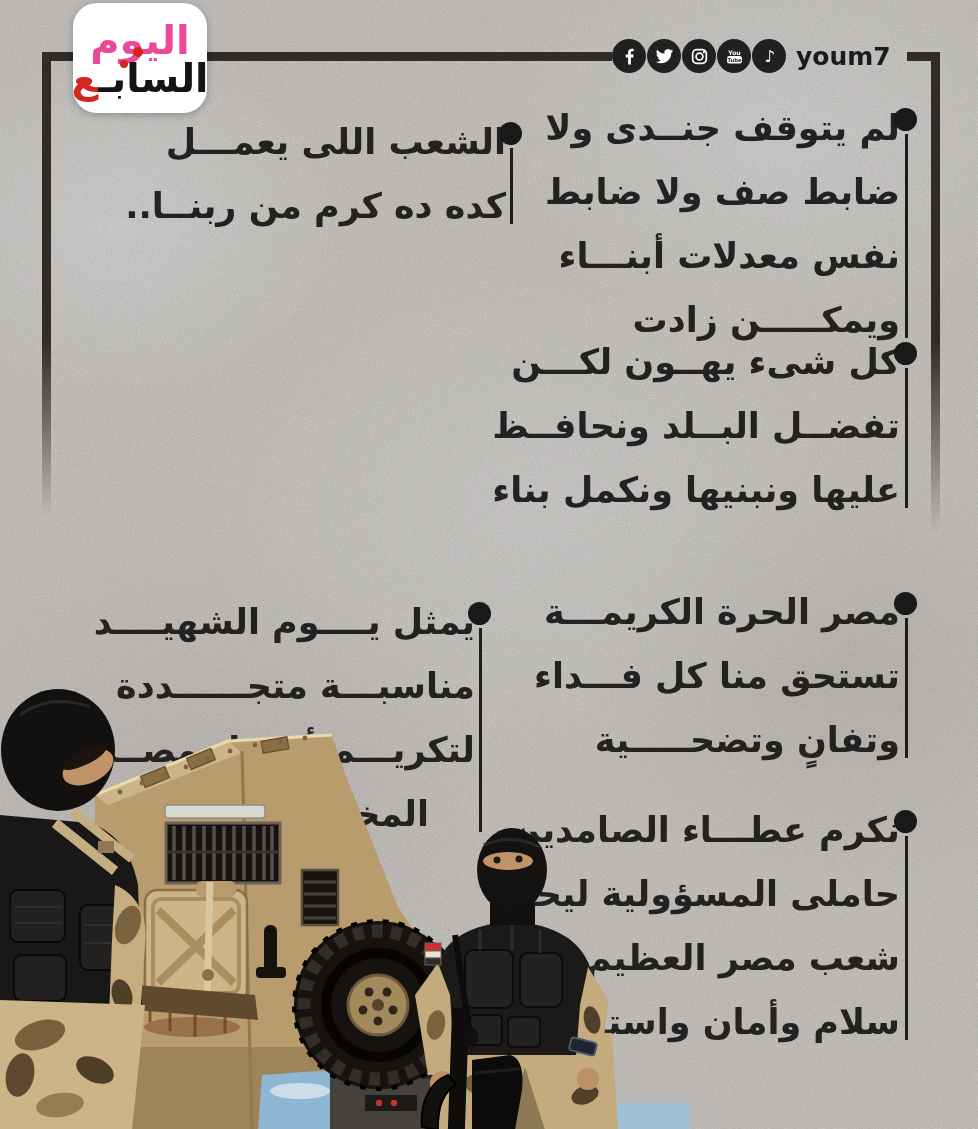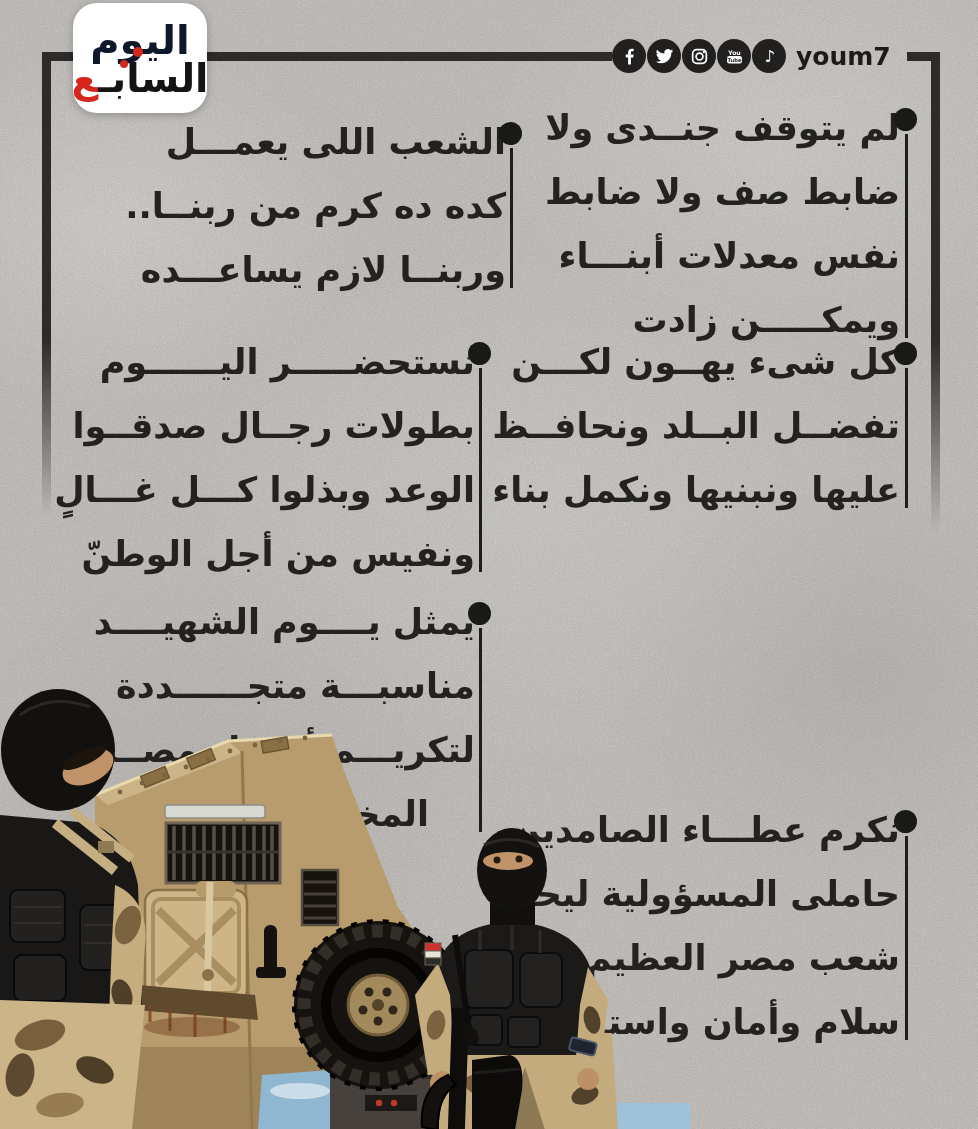--- a/index.html
+++ b/index.html
@@ -26,21 +26,21 @@
     background:linear-gradient(#2e2b29 62%,rgba(46,43,41,0));}
   .frame-right{left:931px;top:52px;width:9px;height:480px;
     background:linear-gradient(#2e2b29 60%,rgba(46,43,41,0));}
   
   .logo{
     position:absolute;left:73px;top:3px;width:134px;height:110px;z-index:6;
     background:#fff;border-radius:24px;box-shadow:0 2px 8px rgba(0,0,0,.25);
     display:flex;flex-direction:column;align-items:center;justify-content:center;
     direction:rtl;
   }
-  .logo-l1{font-size:40px;font-weight:bold;color:#0f172a;line-height:42px;}
+  .logo-l1{font-size:40px;font-weight:bold;color:#ec4899;line-height:42px;}
   .logo-l2{font-size:39px;font-weight:bold;color:#161413;line-height:36px;}
   .logo-red{color:#d5261d;}
   .logo-dot{position:absolute;border-radius:50%;background:#d5261d;}
   .logo-dot.a{width:10px;height:10px;left:60px;top:44px;}
   .logo-dot.b{width:8px;height:8px;left:47px;top:57px;}
   
   .social{position:absolute;left:612px;top:37px;height:38px;z-index:3;
     display:flex;align-items:center;}
   .sicon{width:34px;height:34px;border-radius:50%;background:#22201f;
     display:flex;align-items:center;justify-content:center;margin-right:1px;flex:0 0 auto;}
@@ -133,43 +133,41 @@
     <div class="qline">نفس معدلات أبنـــاء</div>
     <div class="qline">ويمكـــــن زادت</div>
   </div>
   <div class="quote q-r q-r2">
     <span class="qdot"></span>
       <span class="qvline"></span>
     <div class="qline">كل شىء يهــون لكـــن</div>
     <div class="qline">تفضــل البــلد ونحافــظ</div>
     <div class="qline">عليها ونبنيها ونكمل بناء</div>
   </div>
+  <div class="quote q-r q-r3">
+    <span class="qdot"></span>
+      <span class="qvline"></span>
+    <div class="qline">مصر الحرة الكريمـــة</div>
+    <div class="qline">تستحق منا كل فـــداء</div>
+    <div class="qline">وتفانٍ وتضحـــــية</div>
+  </div>
   <div class="quote q-r q-r4">
     <span class="qdot"></span>
       <span class="qvline"></span>
     <div class="qline">نكرم عطـــاء الصامدين</div>
     <div class="qline">حاملى المسؤولية ليحيا</div>
     <div class="qline">شعب مصر العظيم فى</div>
     <div class="qline">سلام وأمان واستقـــرار</div>
   </div>
 
   <div class="quote q-l q-l1">
     <span class="qdot"></span>
       <span class="qvline"></span>
     <div class="qline">الشعب اللى يعمـــل</div>
     <div class="qline">كده ده كرم من ربنــا..</div>
-    <div class="qline">وربنــا لازم يساعـــده</div>
-  </div>
-  <div class="quote q-l q-l2">
-    <span class="qdot"></span>
-      <span class="qvline"></span>
-    <div class="qline">نستحضـــــر اليــــــوم</div>
-    <div class="qline">بطولات رجــال صدقــوا</div>
-    <div class="qline">الوعد وبذلوا كـــل غـــالٍ</div>
-    <div class="qline">ونفيس من أجل الوطنّ</div>
   </div>
   <div class="quote q-l q-l3">
     <span class="qdot"></span>
       <span class="qvline"></span>
     <div class="qline">يمثل يــــوم الشهيــــد</div>
     <div class="qline">مناسبـــة متجــــــددة</div>
     <div class="qline">لتكريـــم أبنـــاء مصــر</div>
     <div class="qline">المخلصيــــــــــن</div>
   </div>
 

